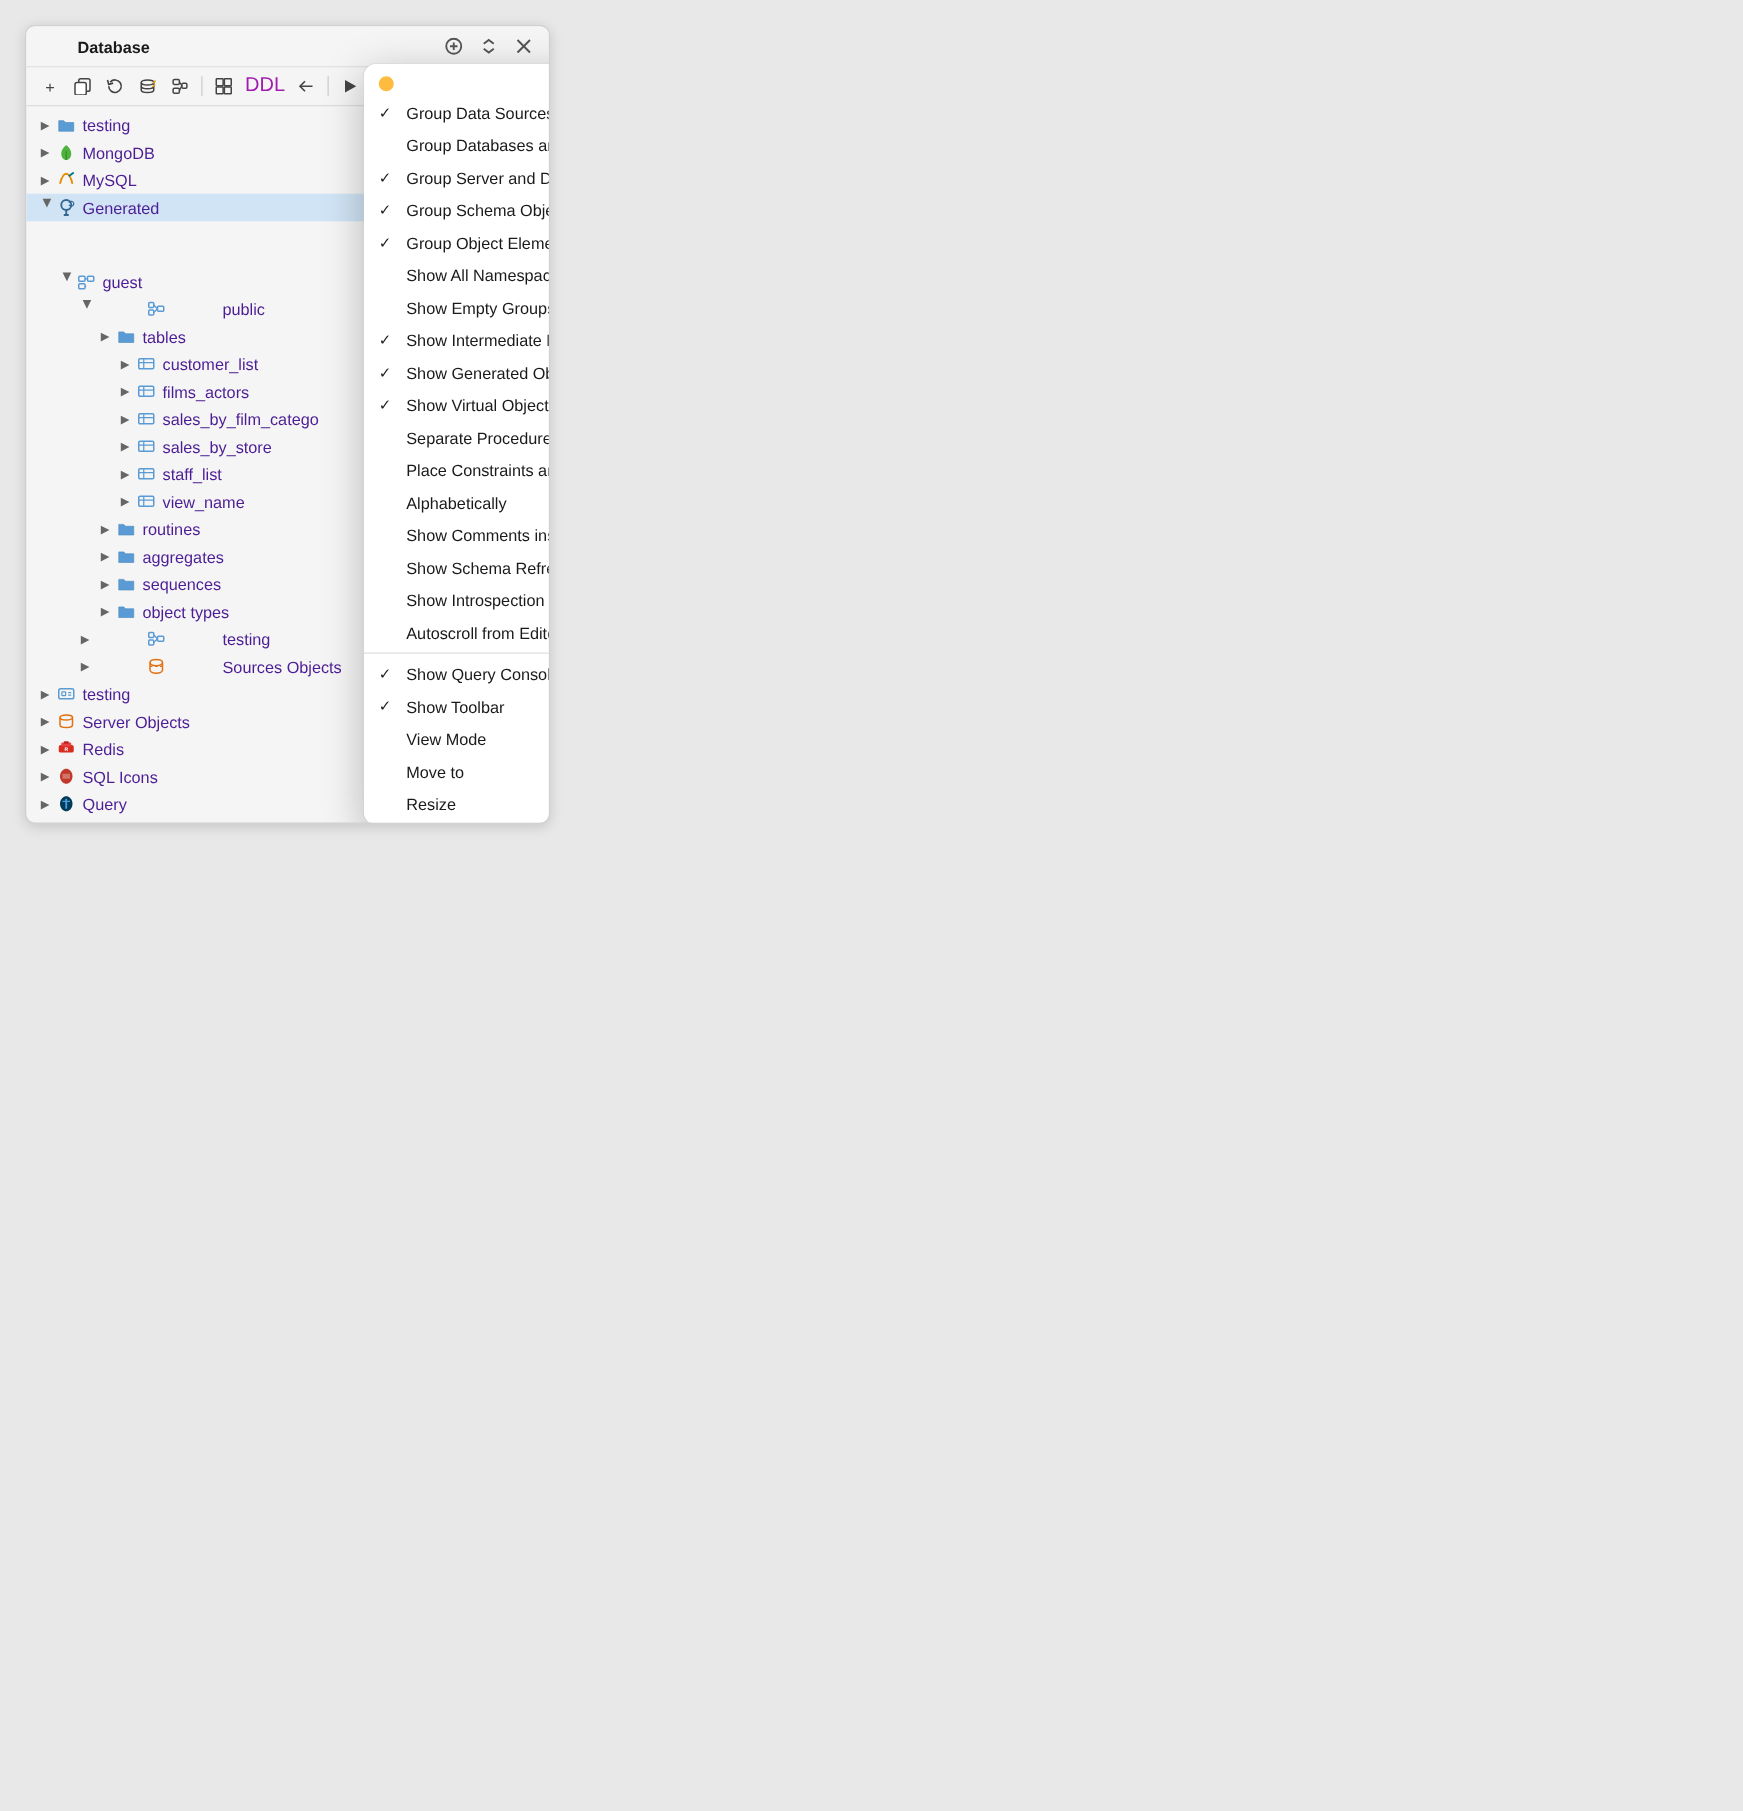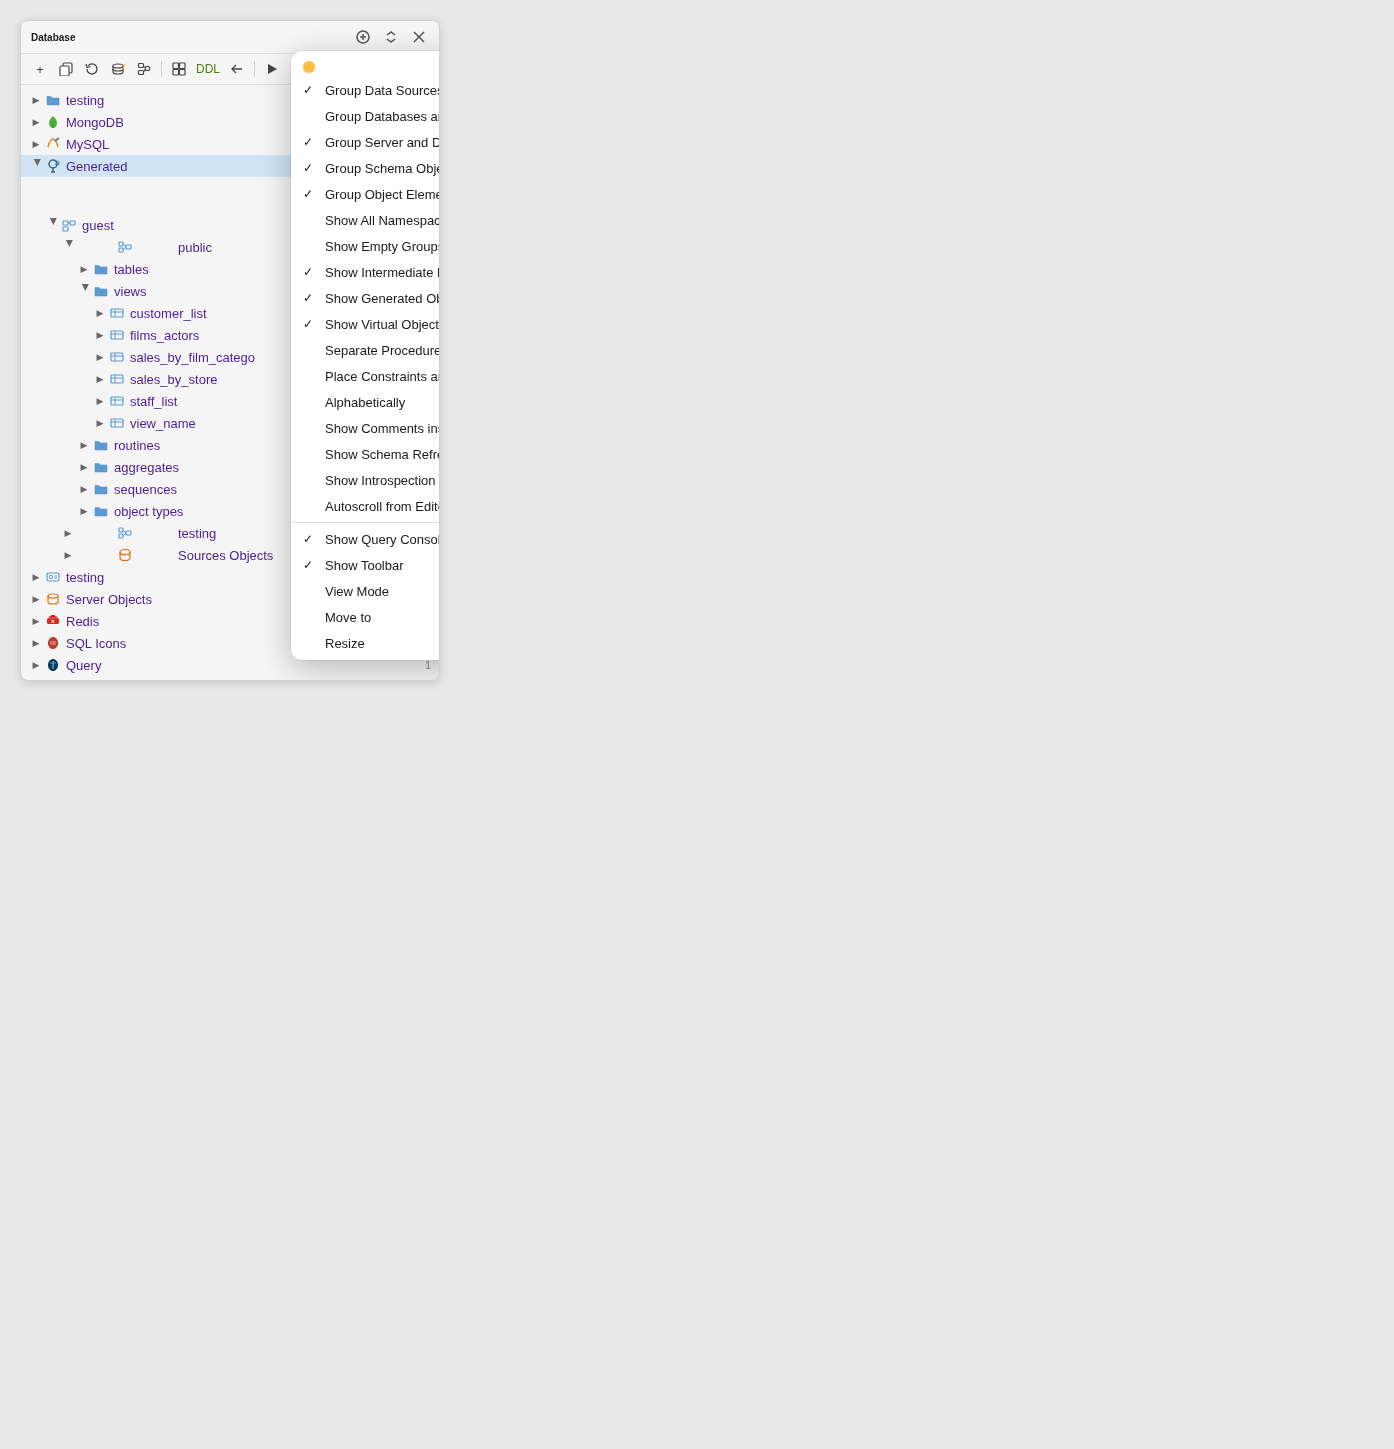--- a/index.html
+++ b/index.html
@@ -21,22 +21,23 @@
       background: #f5f5f5;
       border-radius: 8px;
       border: 1px solid #d0d0d0;
       box-shadow: 0 2px 10px rgba(0,0,0,0.15);
       overflow: hidden;
       position: relative;
     }
 
     .panel-title {
       font-weight: 600;
-      font-size: 10px;
+      font-size: 13px;
       color: #1a1a1a;
+      margin-left: 31px;
     }
 
     .header-controls {
       display: flex;
       align-items: center;
       gap: 8px;
     }
 
     .header-btn {
       background: none;
@@ -77,22 +78,22 @@
     }
 
     .toolbar-separator {
       width: 1px;
       height: 16px;
       background: #ccc;
       margin: 0 2px;
     }
 
     .toolbar-label {
-      font-size: 12px;
-      color: #4d7c0f;
+      font-size: 16px;
+      color: #a21caf;
       padding: 0 2px;
     }
 
     .tree-container {
       padding: 4px 0;
       overflow-y: auto;
       max-height: 1050px;
     }
 
     .tree-item {
@@ -384,30 +385,20 @@
       <span class="chevron">▶</span>
       <span class="item-icon">
         <svg width="14" height="12" viewBox="0 0 14 12" fill="none">
             <path d="M1 2.5h4l1.5 1.5H13v7H1z" fill="#5b9bd5" stroke="#4a8cbf" stroke-width="0.5"></path>
           </svg>
       </span>
       <span class="item-label">tables</span>
       <span class="item-badge">43</span>
     </div>
 
-    <div class="tree-item tree-indent-4">
-      <span class="chevron" style="transform: rotate(90deg); display:inline-block;">▶</span>
-      <span class="item-icon">
-        <svg width="14" height="12" viewBox="0 0 14 12" fill="none">
-            <path d="M1 2.5h4l1.5 1.5H13v7H1z" fill="#5b9bd5" stroke="#4a8cbf" stroke-width="0.5"></path>
-          </svg>
-      </span>
-      <span class="item-label">views</span>
-      <span class="item-badge">6</span>
-    </div>
 
     <div class="tree-item tree-indent-5">
       <span class="chevron">▶</span>
       <span class="item-icon">
         <svg width="14" height="12" viewBox="0 0 14 12" fill="none">
           <rect x="1" y="2" width="12" height="8" rx="1" stroke="#5b9bd5" stroke-width="1.2"></rect>
           <line x1="1" y1="5" x2="13" y2="5" stroke="#5b9bd5" stroke-width="1"></line>
           <line x1="5" y1="2" x2="5" y2="10" stroke="#5b9bd5" stroke-width="1"></line>
         </svg>
       </span>

